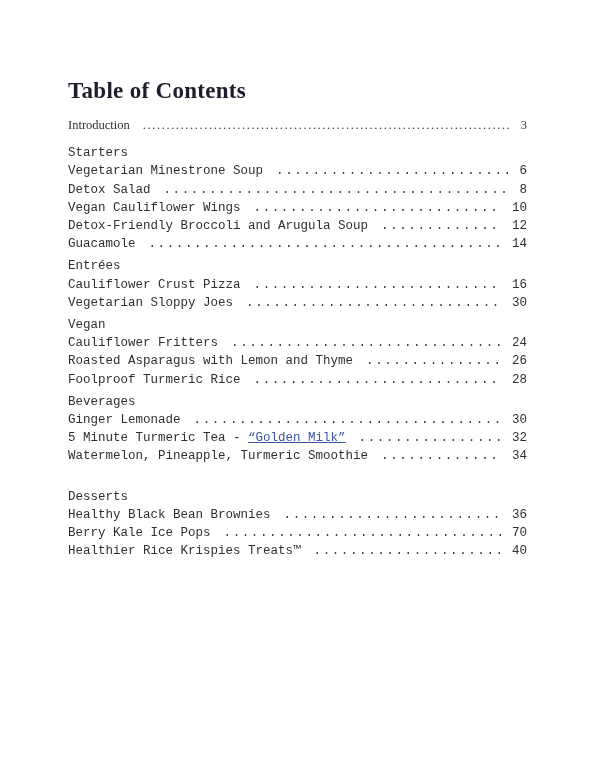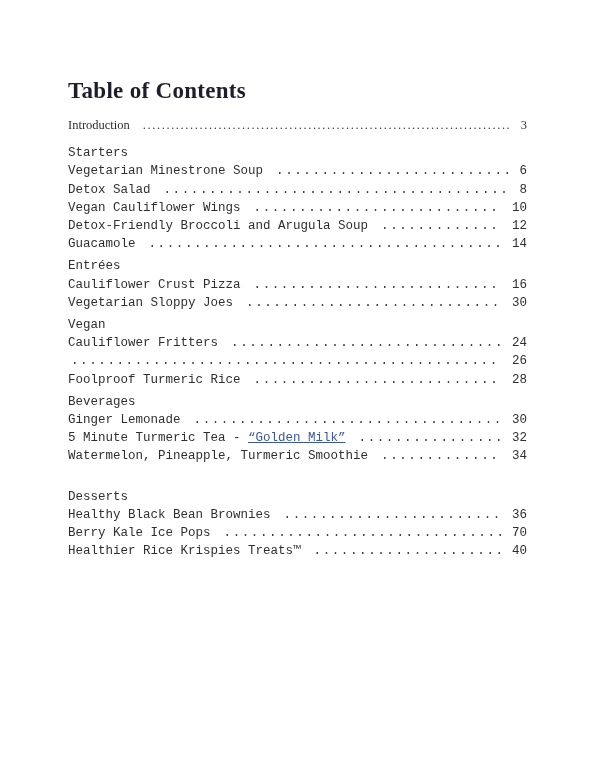--- a/index.html
+++ b/index.html
@@ -120,20 +120,21 @@
   </div>
 
   <div class="section">
     <div class="sec-name">Vegan</div>
     <div class="row">
       <span class="label">Cauliflower Fritters</span>
       <span class="dots"></span>
       <span class="pagenum">24</span>
     </div>
     <div class="row">
+      <span class="label">Roasted Asparagus with Lemon and Thyme</span>
       <span class="dots"></span>
       <span class="pagenum">26</span>
     </div>
     <div class="row">
       <span class="label">Foolproof Turmeric Rice</span>
       <span class="dots"></span>
       <span class="pagenum">28</span>
     </div>
   </div>
 

